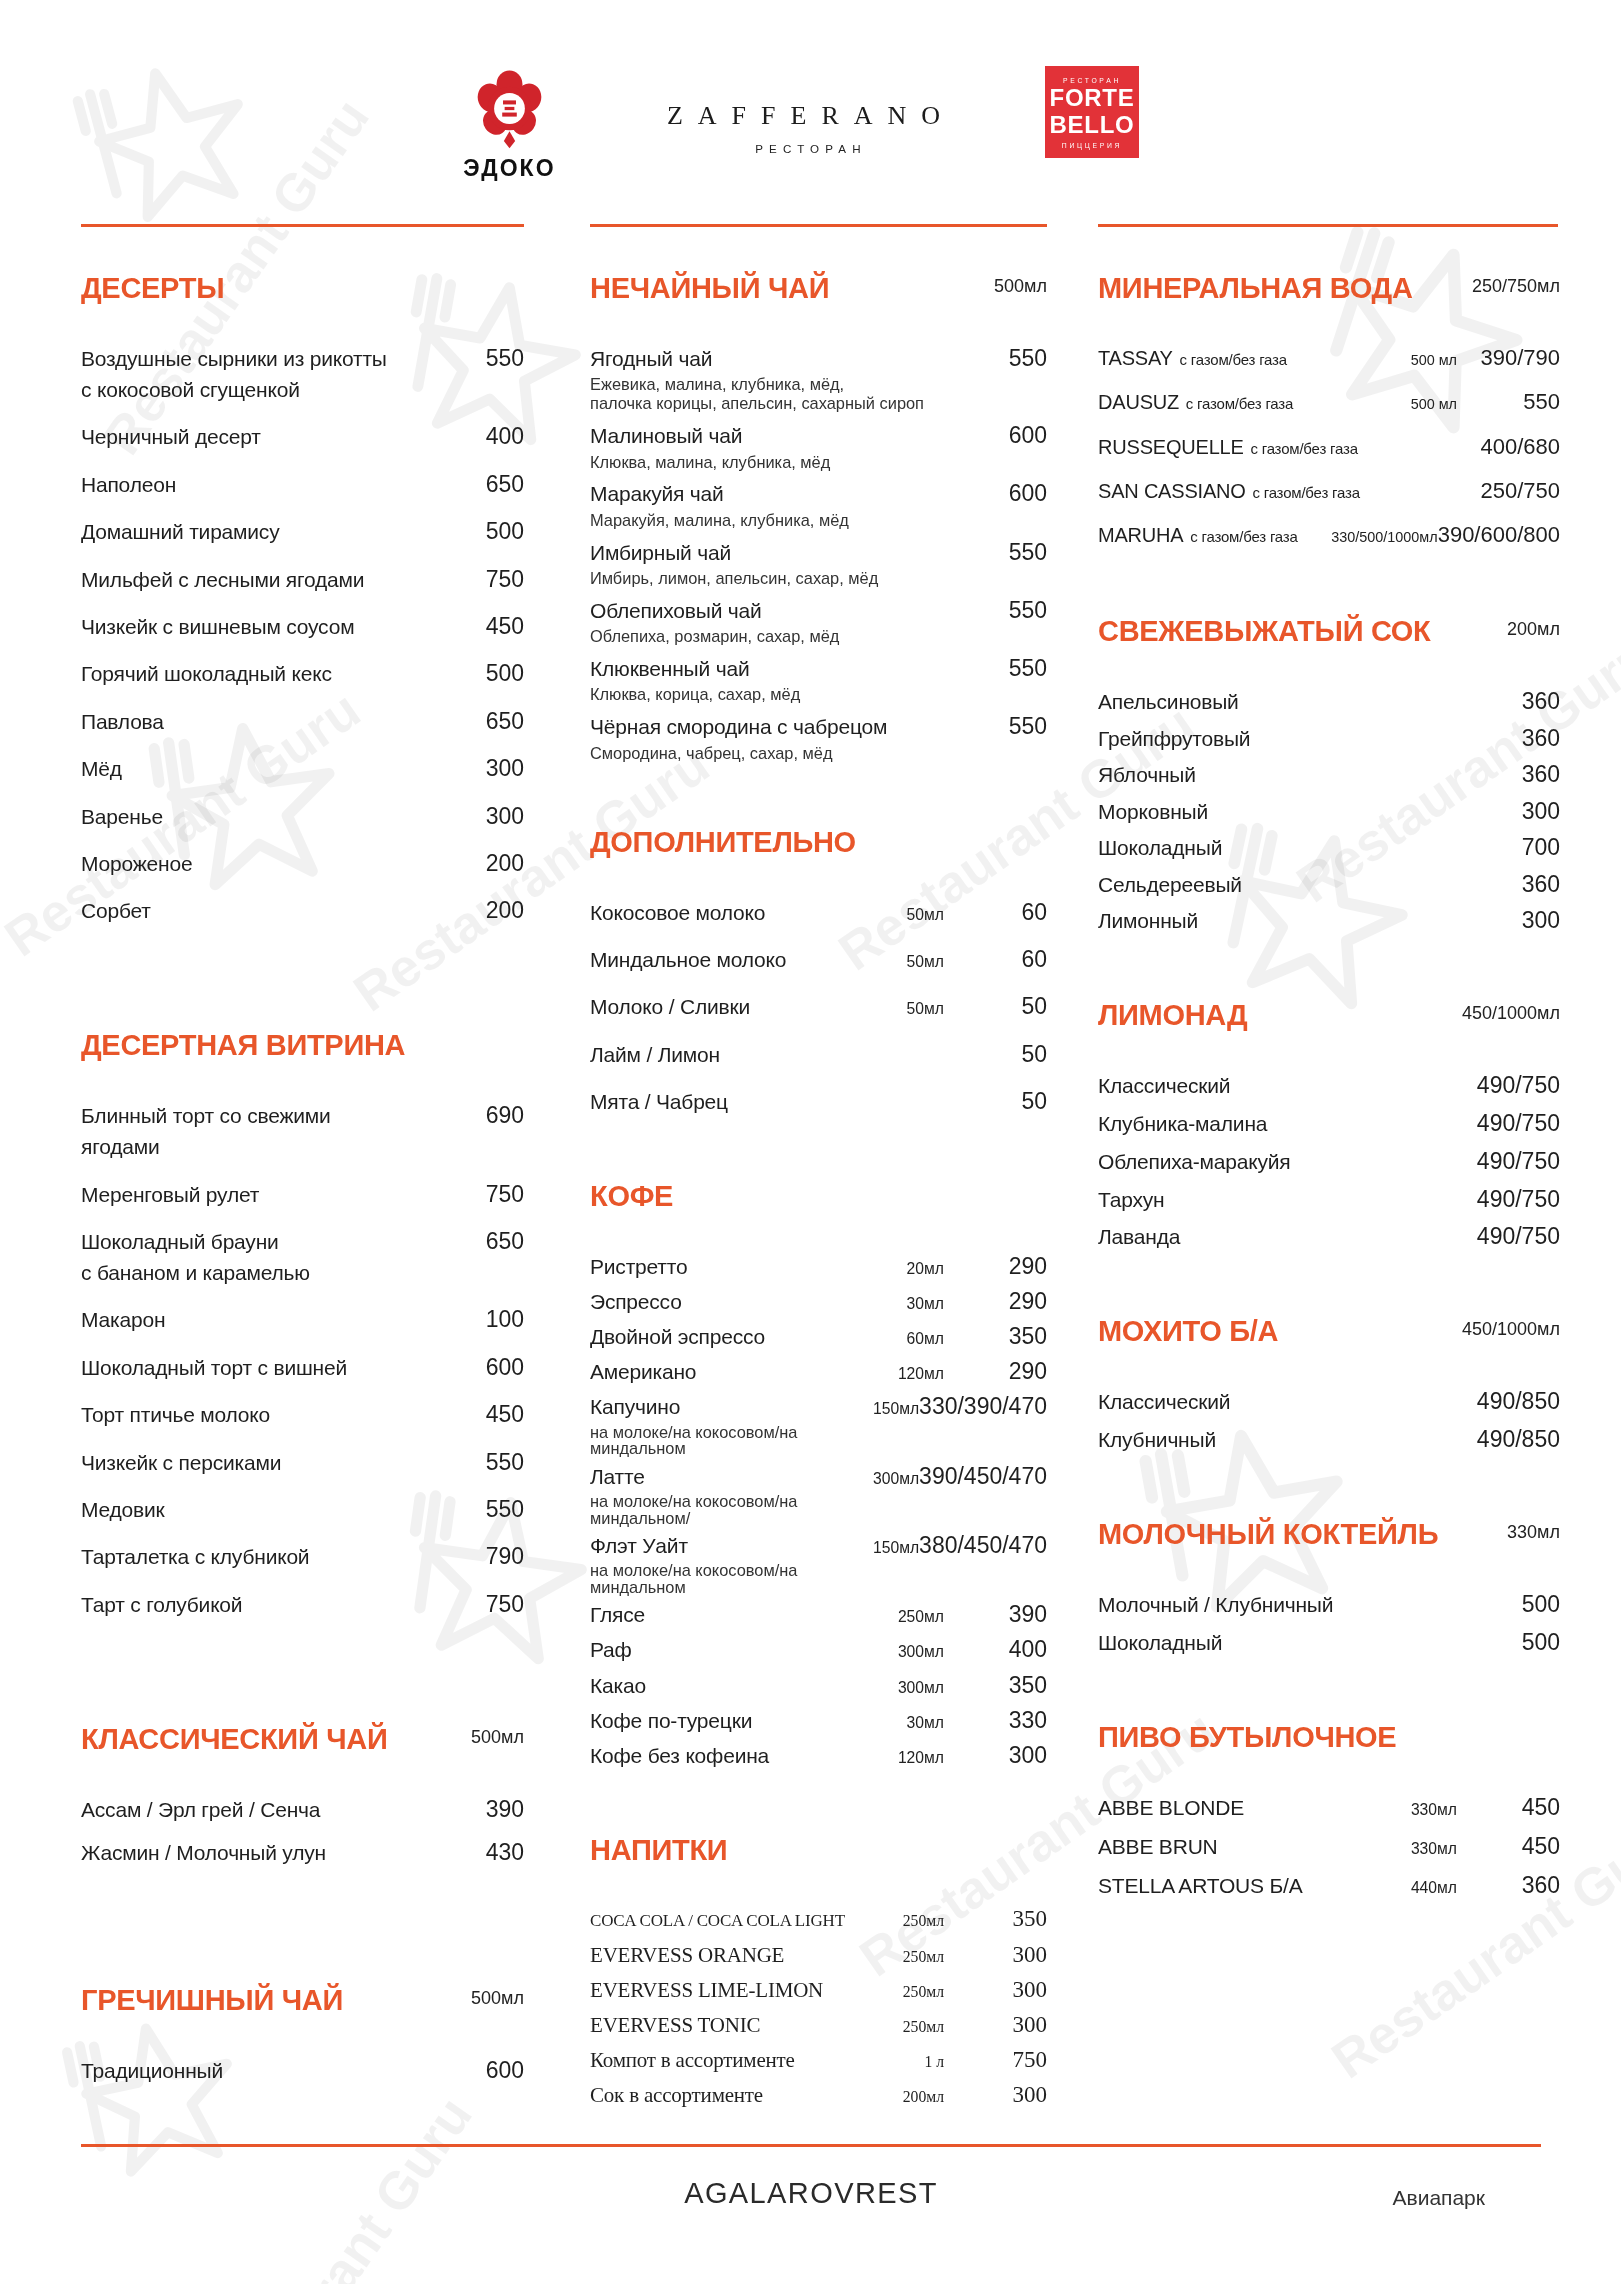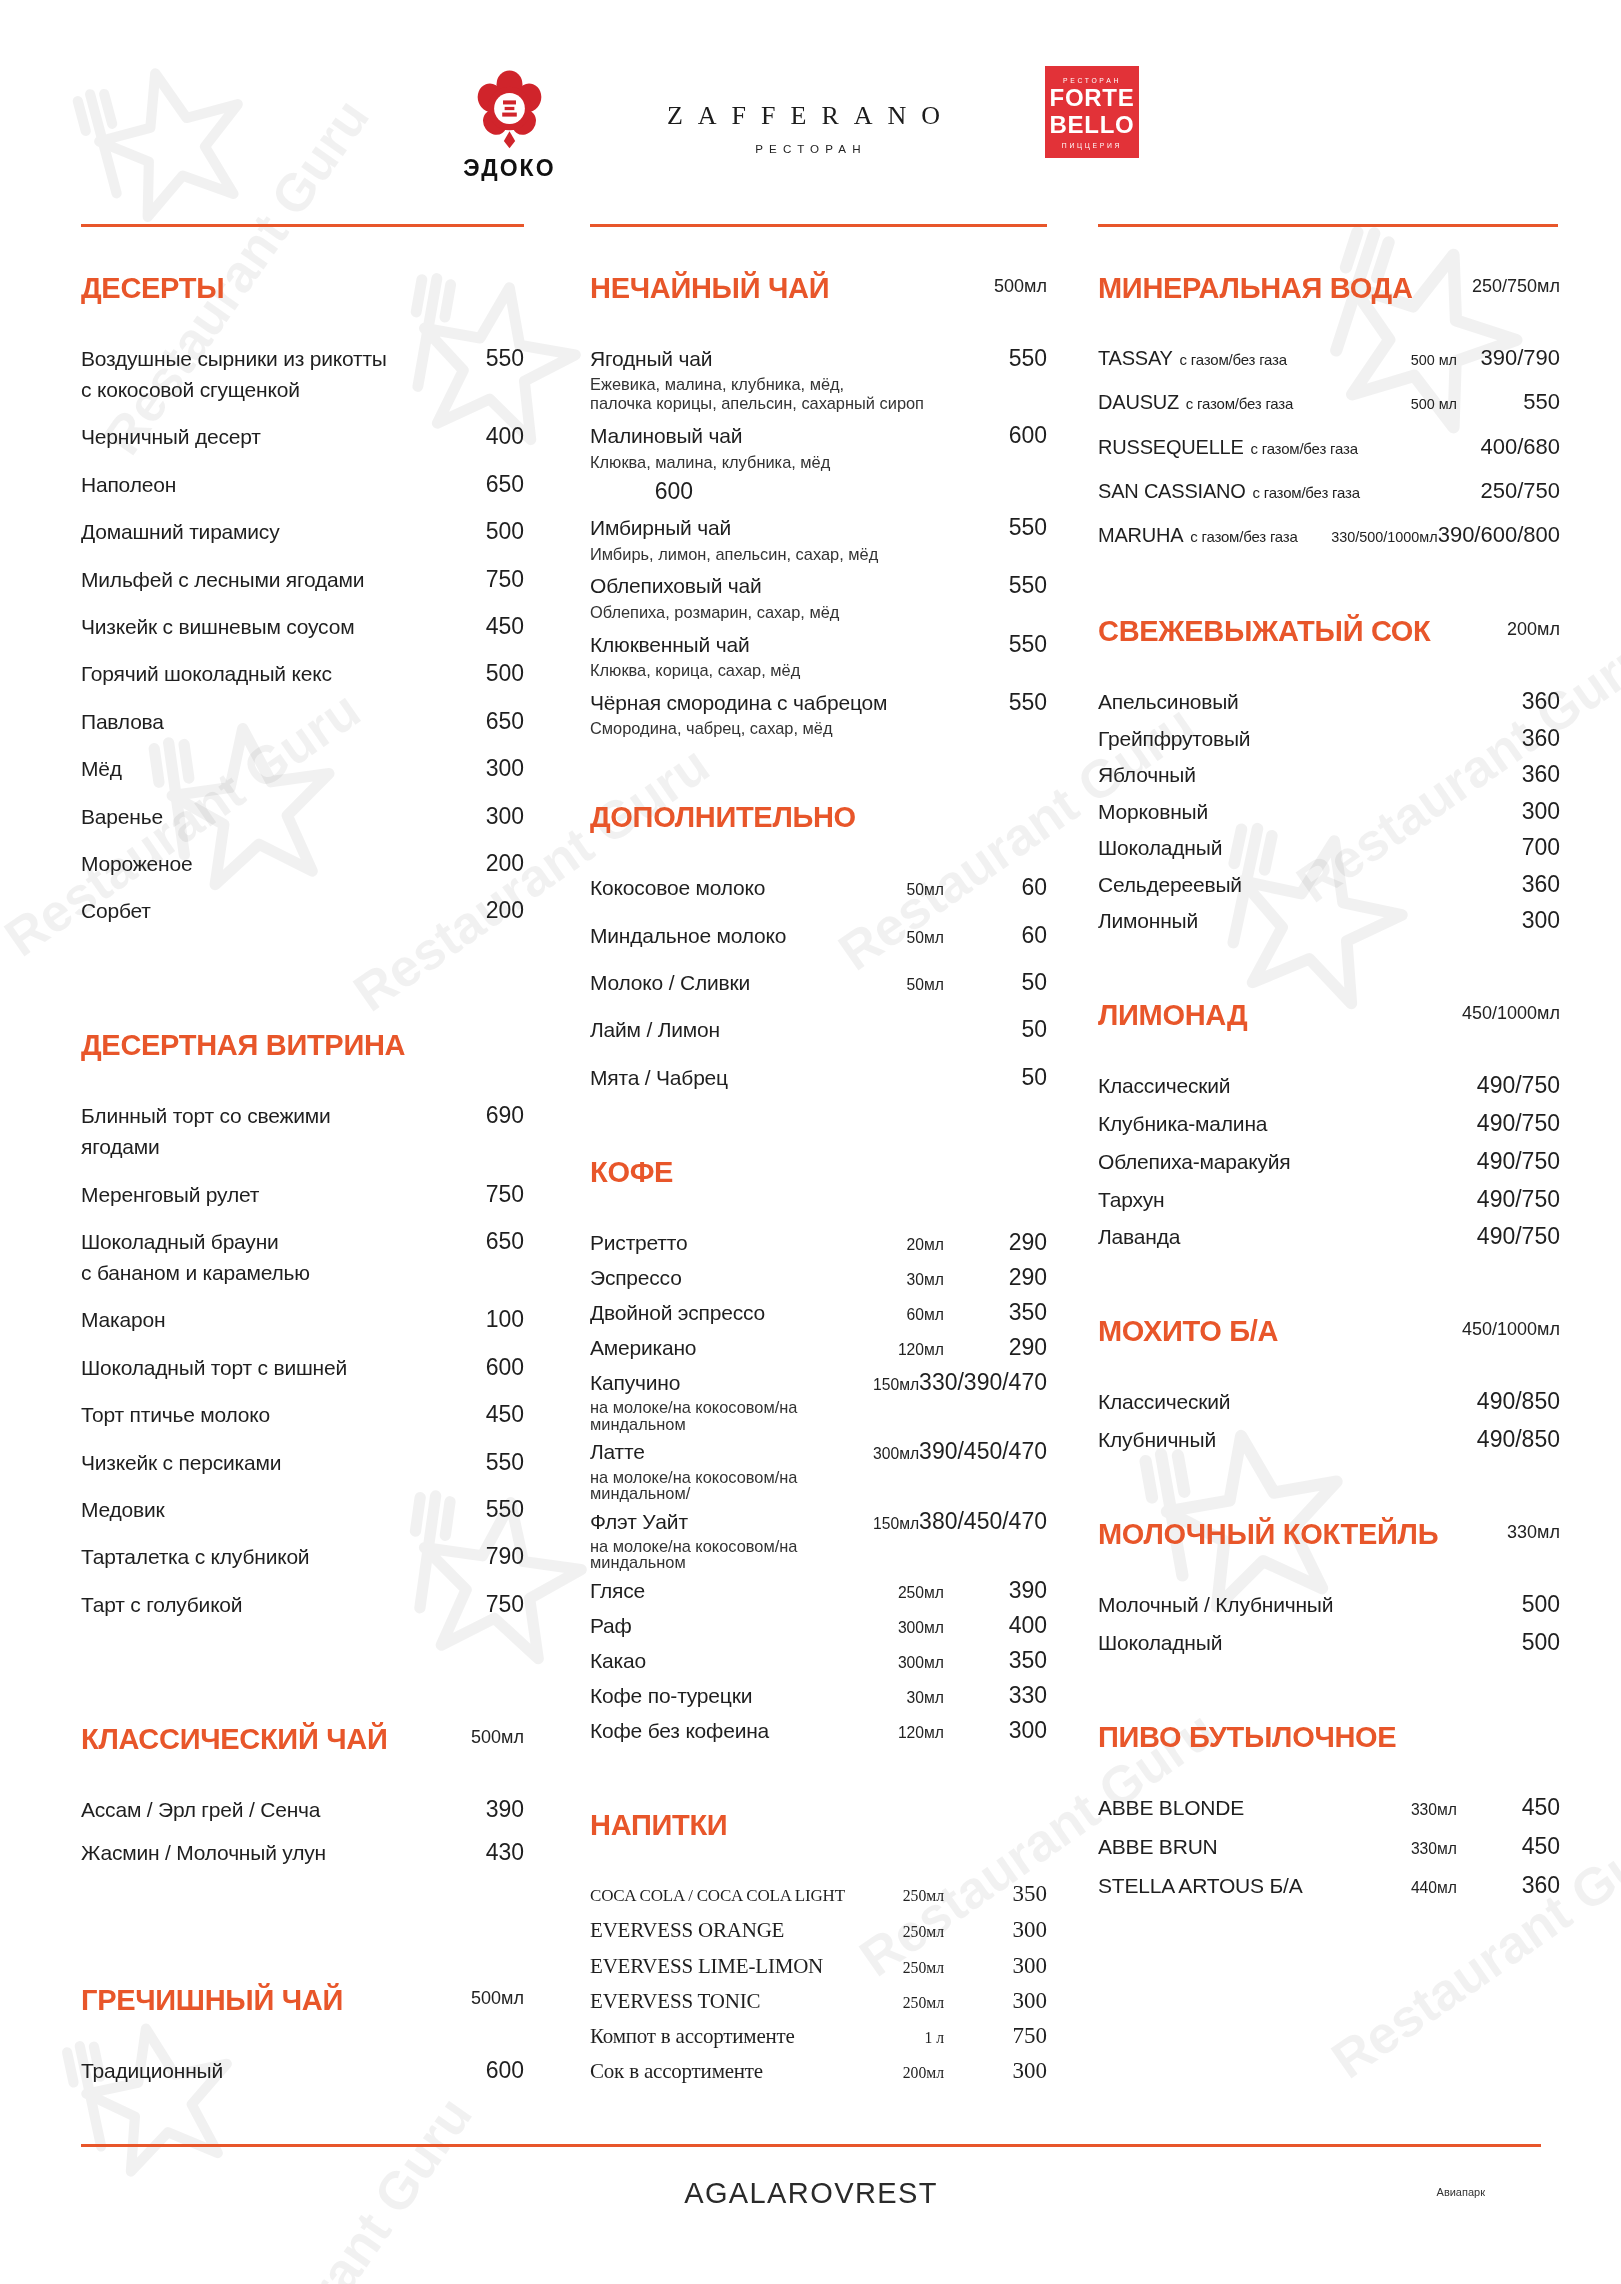--- a/index.html
+++ b/index.html
@@ -70,21 +70,21 @@
   .s-water   .i-price{font-size:22px;}
   .s-juice   .item{margin-bottom:5.5px;}
   .s-lemonade .item,.s-mojito .item,.s-shake .item{margin-bottom:6.8px;gap:25px;}
   .s-beer    .item{margin-bottom:9.6px;}
   .s-bottled .item{margin-bottom:8.2px;}
 
   
   .footer-line{position:absolute;top:2144px;left:81px;right:81px;height:2.7px;background:#e8562a;}
   .footer-brand{position:absolute;top:2177px;left:0;right:0;text-align:center;
                 font-size:29px;letter-spacing:1.4px;color:#2a2a2a;}
-  .footer-loc{position:absolute;top:2186px;right:137px;font-size:11px;color:#333;}
+  .footer-loc{position:absolute;top:2186px;right:137px;font-size:21px;color:#333;}
 </style>
 </head>
 <body>
 
 <div class="page">
 
   <div class="wm-layer">
     <div class="wm-text steep" style="left:27px;top:246px;">Restaurant Guru</div>
     <div class="wm-text steep" style="left:130px;top:2244px;">Restaurant Guru</div>
     <div class="wm-text" style="left:322px;top:848px;">Restaurant Guru</div>
@@ -356,20 +356,24 @@
           <span class="i-price">550</span>
         </div>
         <div class="item">
           <div class="i-main">
             <div class="i-name">Малиновый чай</div>
             <div class="i-desc">Клюква, малина, клубника, мёд</div>
           </div>
           <span class="i-price">600</span>
         </div>
         <div class="item">
+          <div class="i-main">
+            <div class="i-name">Маракуйя чай</div>
+            <div class="i-desc">Маракуйя, малина, клубника, мёд</div>
+          </div>
           <span class="i-price">600</span>
         </div>
         <div class="item">
           <div class="i-main">
             <div class="i-name">Имбирный чай</div>
             <div class="i-desc">Имбирь, лимон, апельсин, сахар, мёд</div>
           </div>
           <span class="i-price">550</span>
         </div>
         <div class="item">

